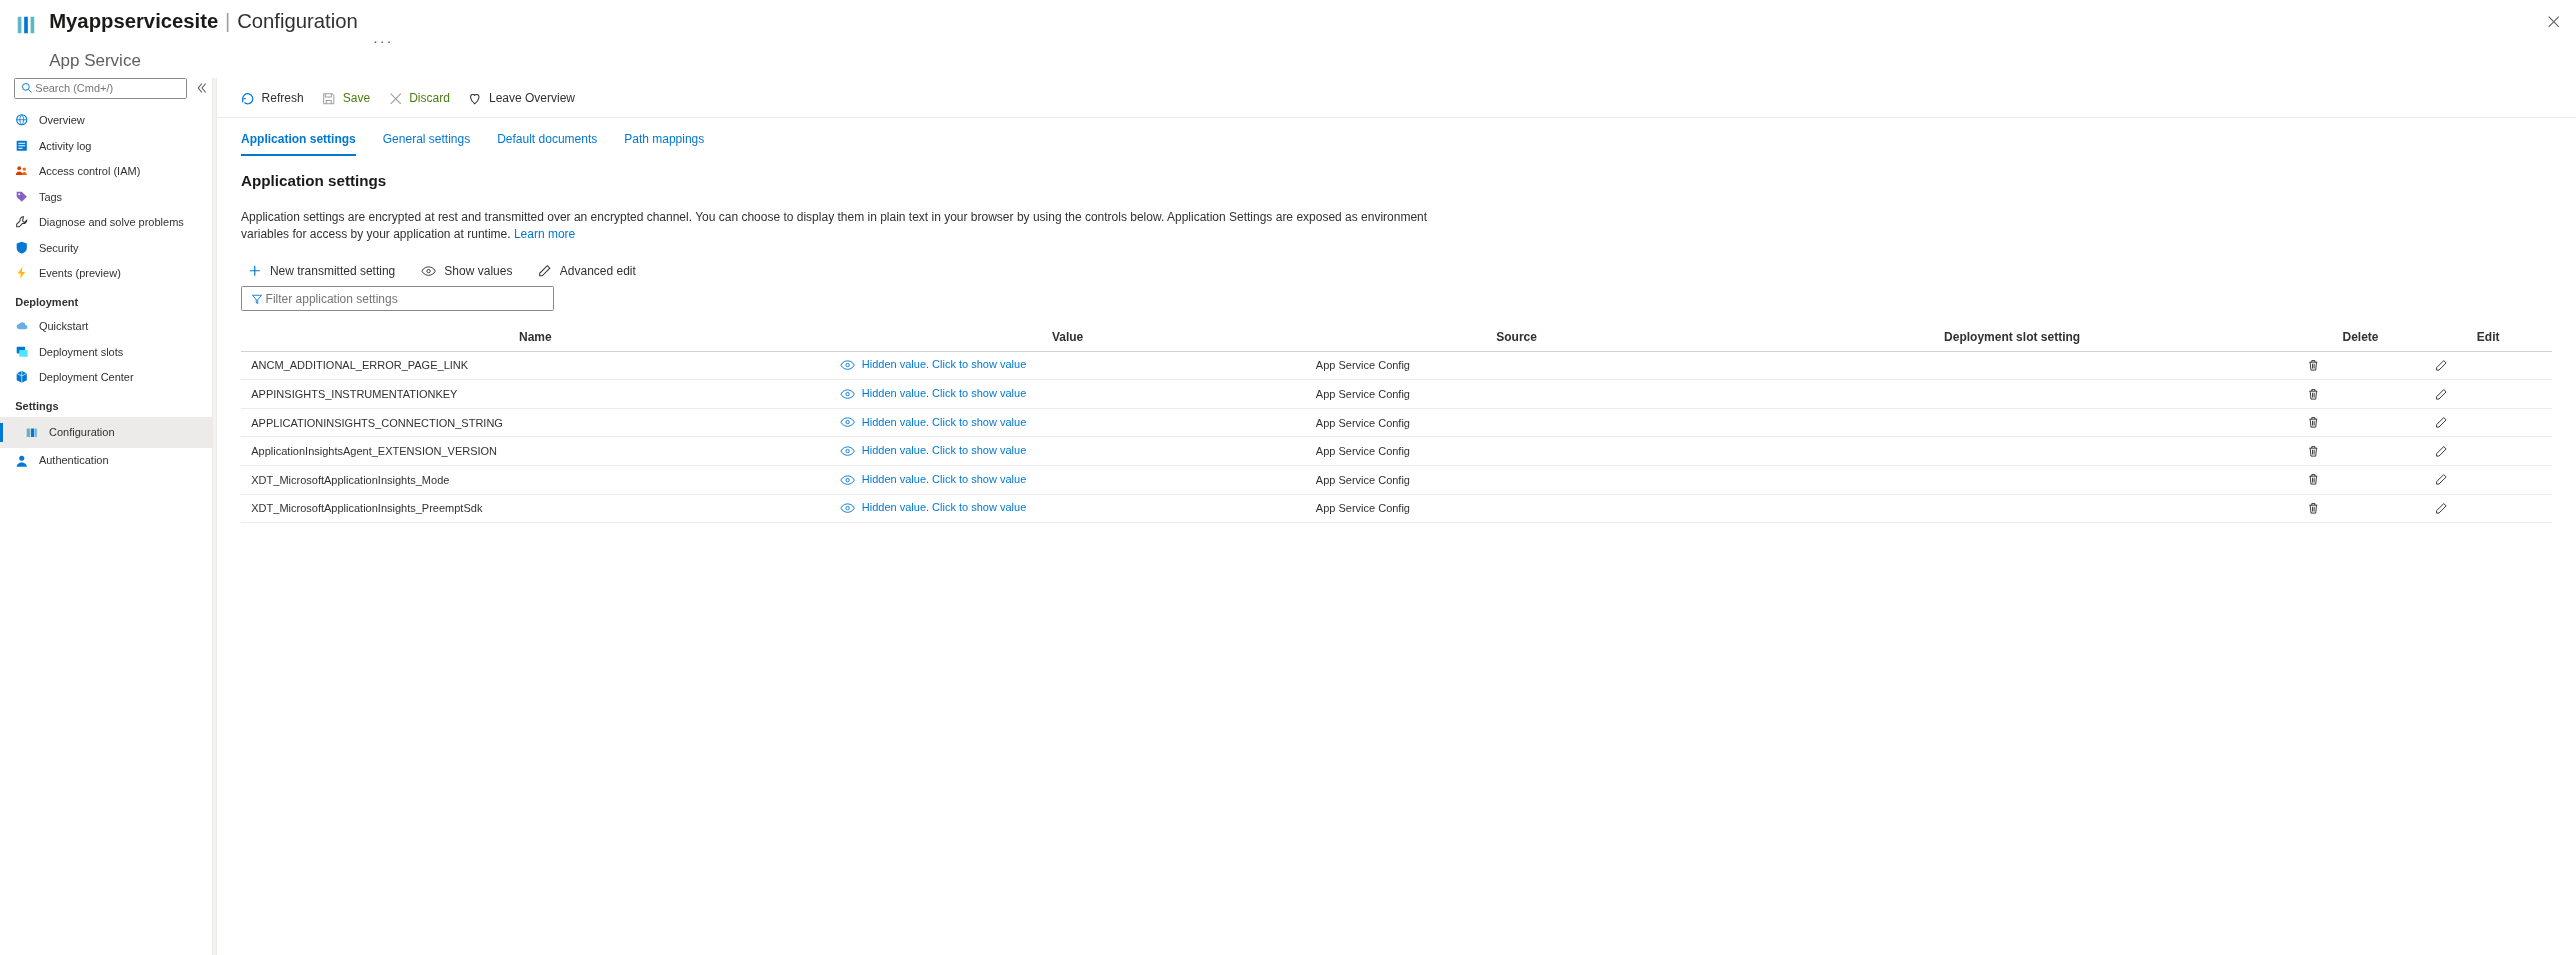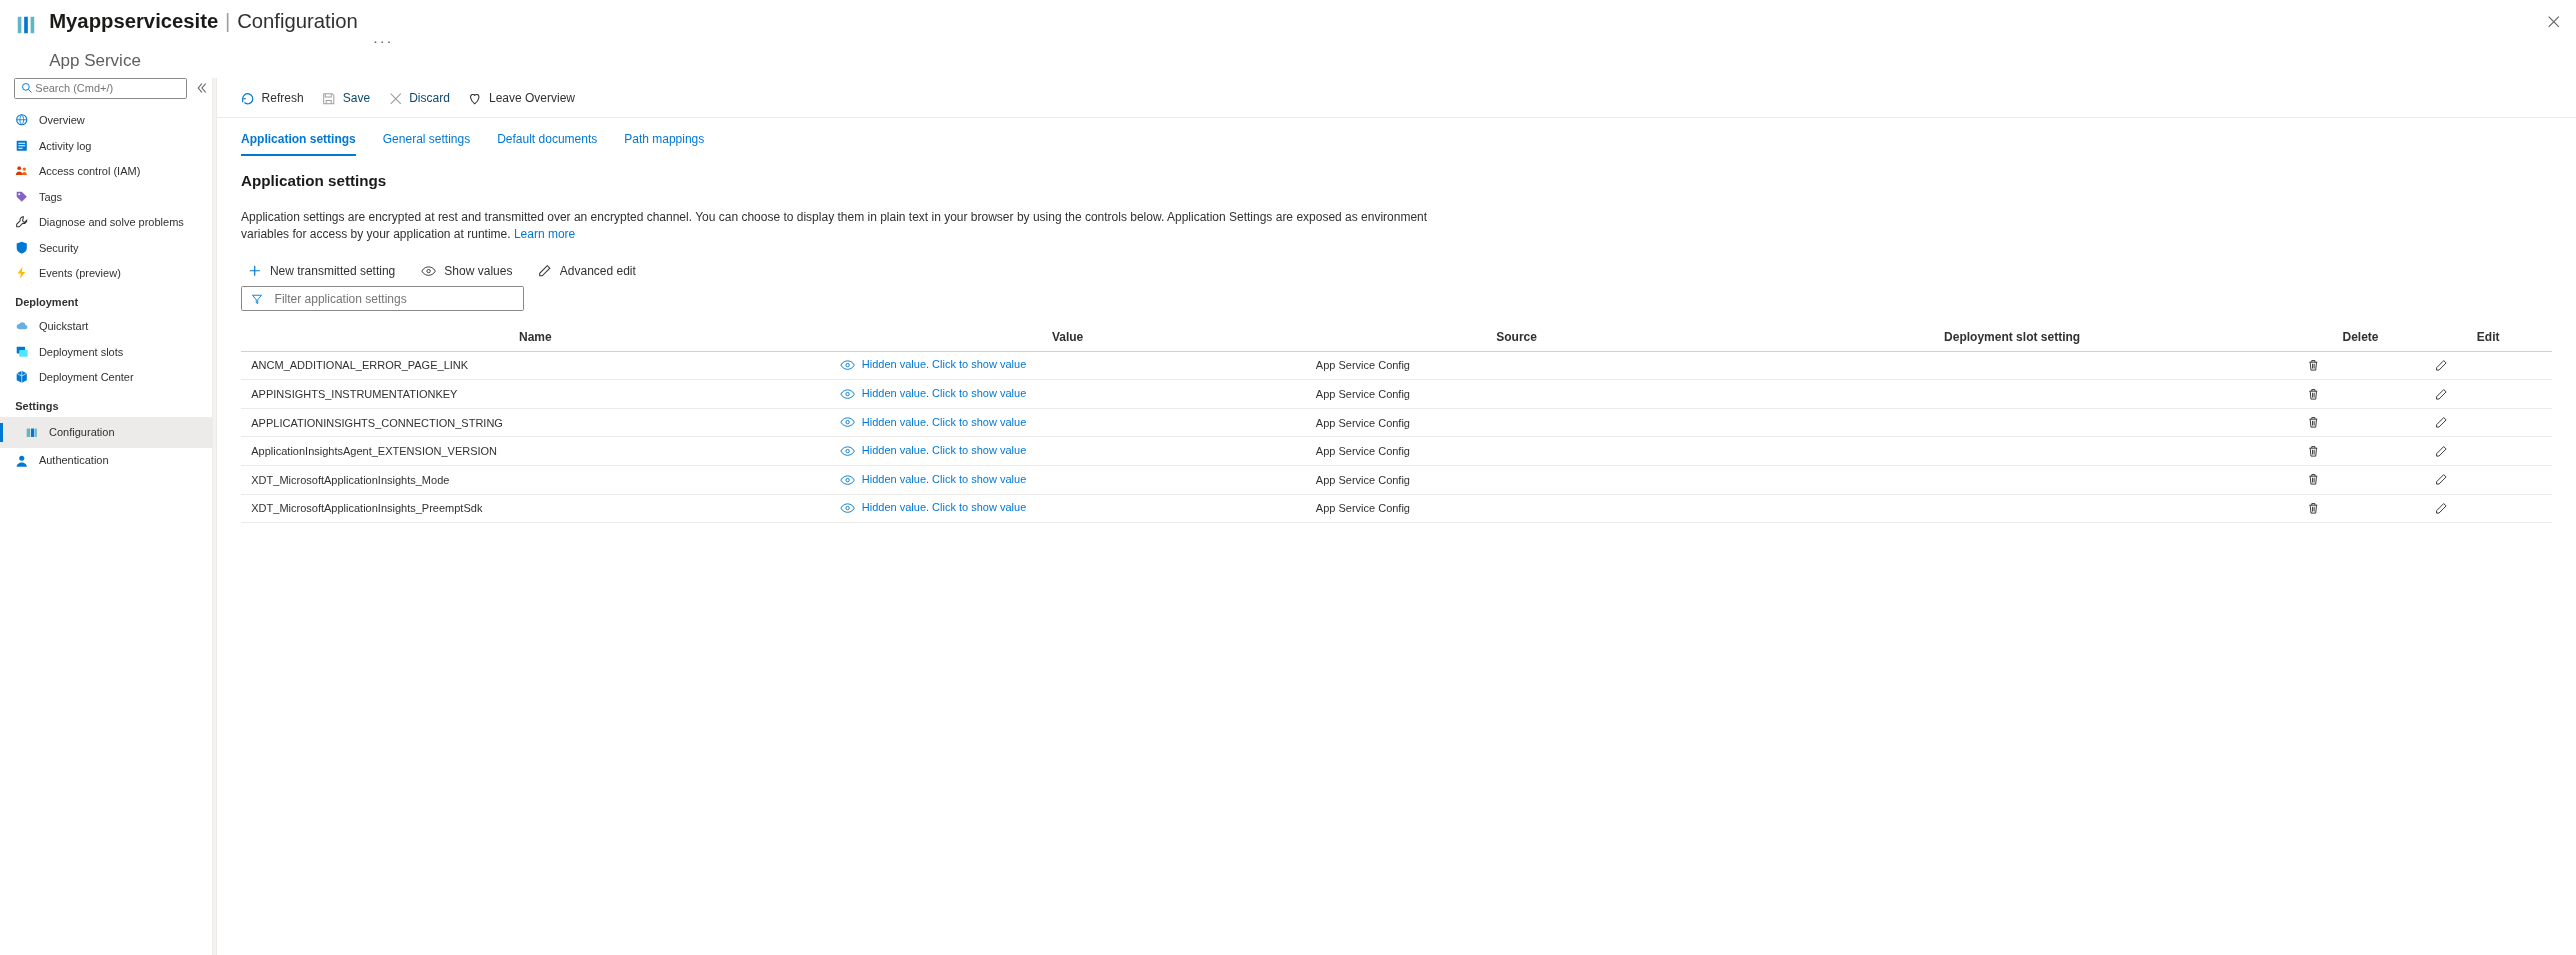--- a/index.html
+++ b/index.html
@@ -35,38 +35,38 @@
   .nav-icon { width: 13.5px; height: 13.5px; display: inline-flex; align-items: center; justify-content: center; flex-shrink: 0; }
 
   
   .vscroll-border { width: 5.1px; background: #f3f2f1; border-left: 0.8px solid #edebe9; border-right: 0.8px solid #edebe9; flex-shrink: 0; }
 
   .main { flex: 1; overflow: auto; }
 
   
   .toolbar { display: flex; align-items: center; gap: 18.6px; padding: 13.5px 24px 12px 24px; border-bottom: 0.8px solid #edebe9; }
   .toolbar-btn { display: inline-flex; align-items: center; gap: 7px; font-size: 12px; color: #323130; cursor: pointer; }
-  .toolbar-btn.disabled { color: #0c4a6e; cursor: default; justify-content: center; }
+  .toolbar-btn.disabled { color: #4d7c0f; cursor: default; justify-content: center; }
   .toolbar-btn .ticon { width: 13.5px; height: 13.5px; }
 
   
   .tabs { display: flex; gap: 27px; padding: 13.5px 24px 0 24px; }
   .tab { font-size: 12px; color: #0078d4; padding-bottom: 8.5px; cursor: pointer; }
   .tab.active { font-weight: 600; border-bottom: 2.5px solid #0078d4; }
 
   .content { padding: 15.2px 24px 20.3px 24px; }
   .section-title { font-size: 15.2px; font-weight: 600; margin: 0 0 10.2px 0; color: #1b1a19; }
   .section-desc { font-size: 12px; color: #323130; line-height: 1.45; margin-bottom: 20.3px; max-width: 1202px; margin-top: 20px; }
   .learn-more { color: #0078d4; cursor: pointer; }
 
   .actions-row { display: flex; align-items: center; gap: 25.4px; padding-left: 6.8px; }
   .inline-action { display: inline-flex; align-items: center; gap: 8.5px; font-size: 12px; color: #323130; cursor: pointer; }
 
   .filter-row { margin-top: 8.5px; margin-bottom: 12px; }
-  .filter-box { display: inline-flex; align-items: center; gap: 10px; border: 0.8px solid #8a8886; border-radius: 1.7px; padding: 3.4px 8.5px; width: 283px; }
+  .filter-box { display: inline-flex; align-items: center; gap: 1px; border: 0.8px solid #8a8886; border-radius: 1.7px; padding: 3.4px 8.5px; width: 313px; }
   .filter-box input { border: none; outline: none; flex: 1; font-size: 12px; color: #605e5c; }
 
   
   .settings-table { width: 100%; border-collapse: collapse; margin-top: 3.4px; }
   .settings-table th { text-align: center; font-weight: 600; font-size: 12px; color: #323130; padding: 6.8px 10.2px; border-bottom: 0.8px solid #d2d0ce; }
   .settings-table td { font-size: 11px; padding: 6.8px 10.2px; border-bottom: 0.8px solid #edebe9; color: #323130; }
   .hidden-value { color: #0078d4; cursor: pointer; display: inline-flex; align-items: flex-end; gap: 6.8px; }
   .source-text { color: #605e5c; }
   .icon-cell { text-align: center; width: 59px; cursor: pointer; color: #323130; }
   th.icon-cell { cursor: default; }

